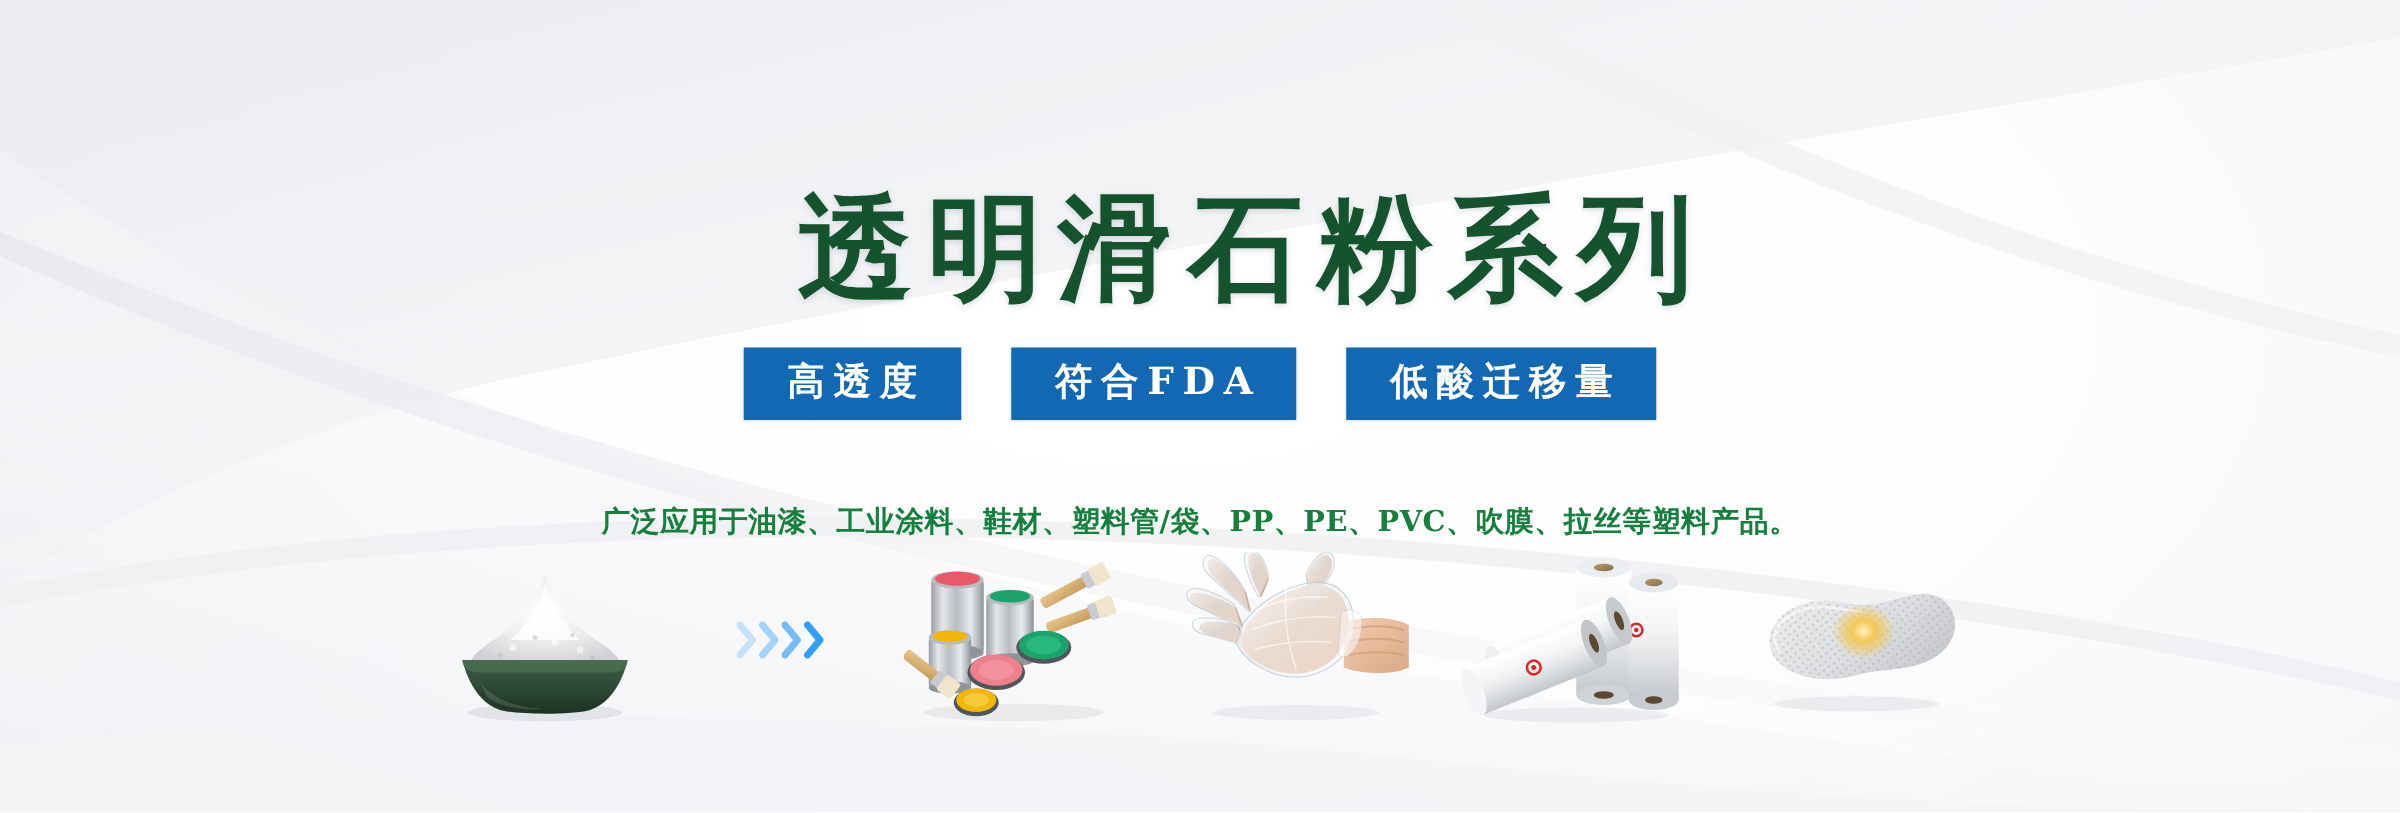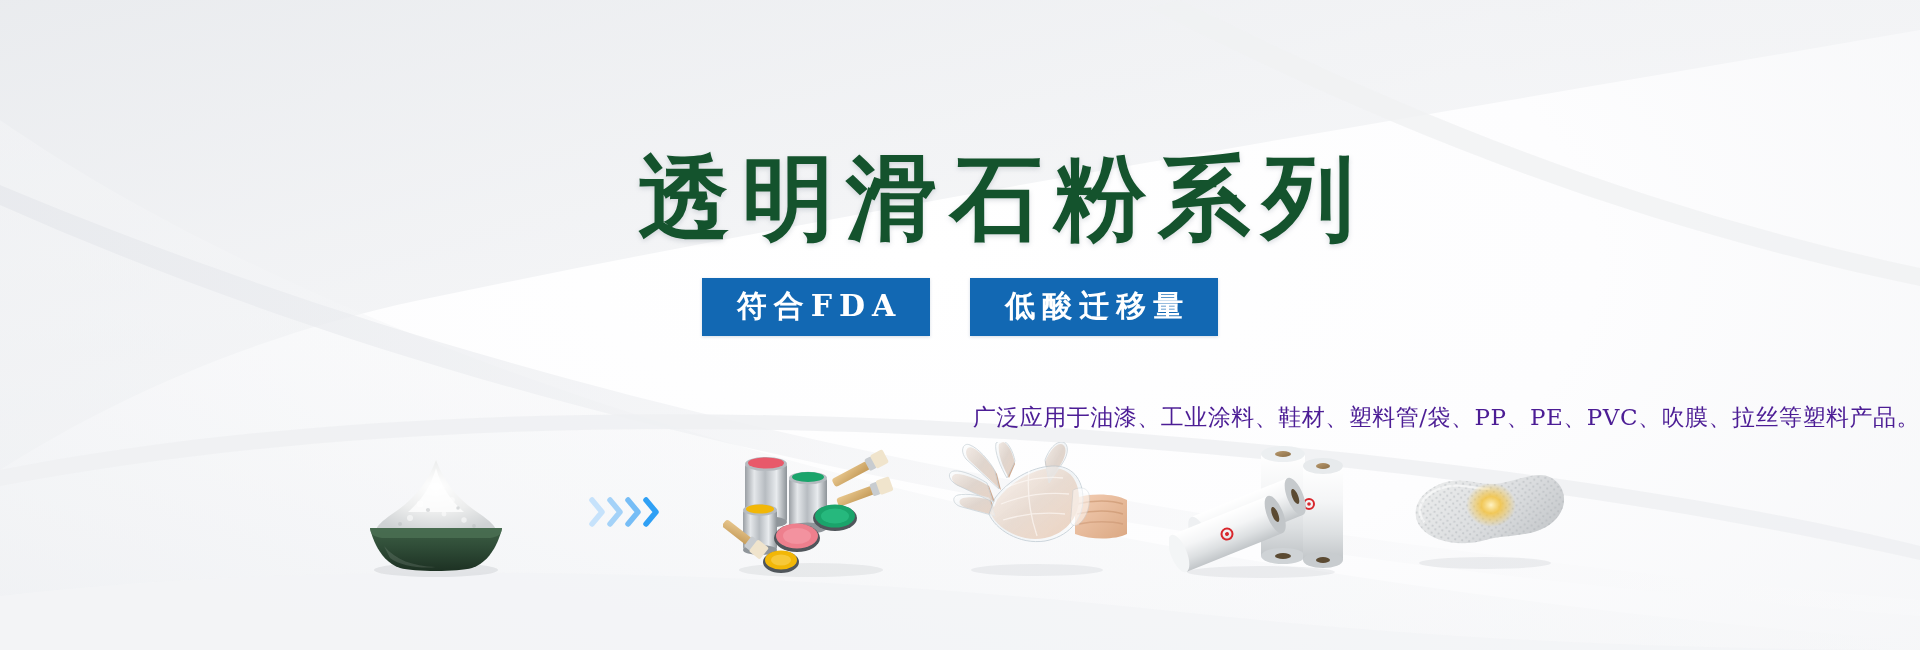--- a/index.html
+++ b/index.html
@@ -89,26 +89,26 @@
     line-height: 1.25;
     white-space: nowrap;
     box-shadow: 0 1px 3px rgba(20,60,110,0.18);
   }
 
   .subtitle {
     position: absolute;
     top: 379px;
     left: 0;
     width: 100%;
-    text-align: right;
+    text-align: center;
     font-family: "DejaVu Serif", "Liberation Serif", serif;
-    font-weight: 400;
+    font-weight: 700;
     font-size: 23px;
     letter-spacing: 0.5px;
-    color: #4c1d95;
+    color: #15803d;
     white-space: nowrap;
   }
 
   
   .strip {
     position: absolute;
     top: 432px;
     left: 0;
     width: 100%;
     height: 160px;
@@ -169,20 +169,21 @@
       <path d="M1180,0 C1420,120 1650,210 1920,268 L1920,286 C1630,226 1392,132 1150,8 Z" fill="#f0f1f3" opacity="0.8"></path>
       <path d="M0,596 C300,560 760,566 1180,612 C1400,636 1640,650 1920,650 L0,650 Z" fill="#f3f4f6" opacity="0.9"></path>
     </svg>
   </div>
 
   <div class="content">
 
     <h1 class="title">透明滑石粉系列</h1>
 
     <div class="badges">
+      <span class="badge">高透度</span>
       <span class="badge">符合FDA</span>
       <span class="badge">低酸迁移量</span>
     </div>
 
     <p class="subtitle">广泛应用于油漆、工业涂料、鞋材、塑料管/袋、PP、PE、PVC、吹膜、拉丝等塑料产品。</p>
 
     <div class="strip">
 
       <div class="strip-item">
         <svg class="art" width="190" height="140" viewBox="0 0 190 140">

